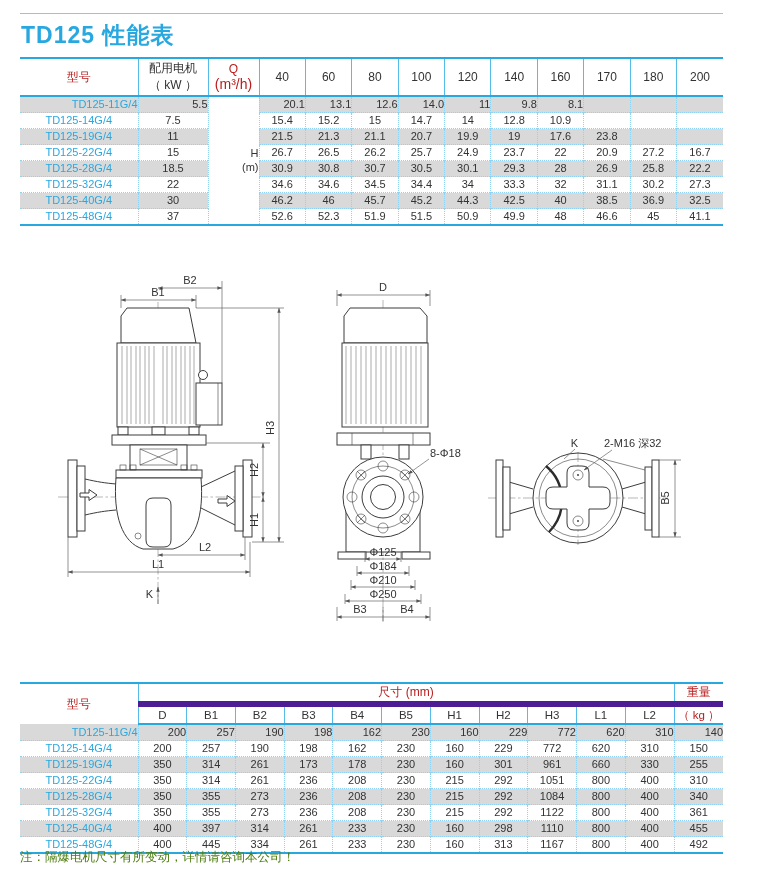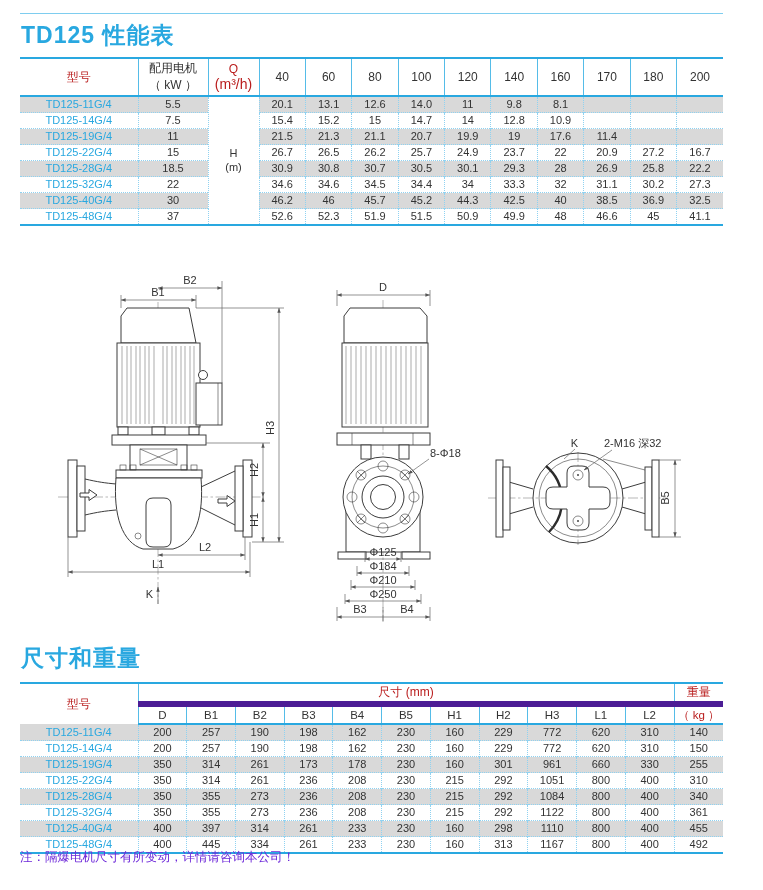--- a/index.html
+++ b/index.html
@@ -2,39 +2,39 @@
 <html><head>
 <meta charset="utf-8">
 <style>
   html,body { margin:0; padding:0; background:#fff; }
   .page { position:relative; width:763px; height:890px; background:#fff; overflow:hidden;
           font-family:"Liberation Sans", sans-serif; color:#333; }
   .toprule { position:absolute; left:20px; top:13px; width:703px; border-top:1px solid #7ecdef; }
   .sec-title { position:absolute; left:21px; margin:0; color:#29a8e0; font-size:23px; font-weight:bold; letter-spacing:1px; }
   #title1 { top:20px; }
   #title2 { top:643px; }
-  .note { position:absolute; left:20px; top:849px; font-size:12.5px; color:#6d28d9; }
+  .note { position:absolute; left:20px; top:849px; font-size:12.5px; color:#4d7c0f; }
 
   table { position:absolute; left:20px; width:703px; border-collapse:collapse; table-layout:fixed;
           text-align:center; font-size:11px; color:#333;
           border-top:2px solid #29a8e0; border-bottom:2px solid #29a8e0; }
   #perf-table { top:57px; }
   #dim-table  { top:682px; }
 
   th { font-weight:normal; padding:0; border-left:1px solid #55bce8; }
   th.nolb, td.nolb { border-left:none; }
   #perf-table thead th { height:36px; border-bottom:2px solid #29a8e0; font-size:12px; }
   #dim-table thead tr.r1 th { height:16px; font-size:12px; }
   #dim-table thead tr.r2 th { height:16px; border-bottom:2px solid #29a8e0; font-size:11.5px; }
   #dim-table th.spanbot { border-bottom:6px solid #4c1d95; }
   .blue { color:#b91c1c; }
   .sub { font-size:14px; }
 
   tbody td { height:15px; padding:0; line-height:15px; border-left:1px dotted #8fd2f1; border-top:1px dotted #8fd2f1; }
-  tbody tr:first-child td { border-top:none; }
+  tbody tr:first-child td { border-top:none;text-align:right; }
   tbody tr:nth-child(odd) { background:#d9d9d9; }
   td.model { color:#29a8e0; }
   td.hcell { background:#fff; vertical-align:middle; font-size:11px; line-height:1.25; }
 
   #drawings { position:absolute; left:20px; top:266px; }
   .ln  { fill:none; stroke:#3c3c3c; stroke-width:1; }
   .lnw { fill:#fff;  stroke:#3c3c3c; stroke-width:1; }
   .lnt { fill:none; stroke:#3c3c3c; stroke-width:0.6; }
   .fin { fill:none; stroke:#555;    stroke-width:0.5; }
   .dim { fill:none; stroke:#666;    stroke-width:0.7; }
@@ -126,21 +126,21 @@
       <tr>
         <td class="model nolb">TD125-19G/4</td>
         <td>11</td>
         <td>21.5</td>
         <td>21.3</td>
         <td>21.1</td>
         <td>20.7</td>
         <td>19.9</td>
         <td>19</td>
         <td>17.6</td>
-        <td>11.4</td>
+        <td>23.8</td>
         <td></td>
         <td></td>
       </tr>
       <tr>
         <td class="model nolb">TD125-22G/4</td>
         <td>15</td>
         <td>26.7</td>
         <td>26.5</td>
         <td>26.2</td>
         <td>25.7</td>
@@ -386,21 +386,20 @@
       <line class="dim" x1="612" y1="450" x2="584" y2="470" marker-end="url(#ae)"></line>
       <text x="604" y="447" text-anchor="start">2-M16 深32</text>
 
       <line class="dim" x1="659" y1="460" x2="681" y2="460"></line>
       <line class="dim" x1="659" y1="537" x2="681" y2="537"></line>
       <line class="dim" x1="675" y1="460" x2="675" y2="537" marker-start="url(#ae)" marker-end="url(#ae)"></line>
       <text transform="rotate(-90 669 498)" x="669" y="498" text-anchor="middle">B5</text>
     </g>
   </svg>
 
-  <h1 id="title2" class="sec-title">尺寸和重量</h1>
 
   <table id="dim-table">
     <colgroup>
       <col style="width:118px">
       <col>
         <col>
         <col>
         <col>
         <col>
         <col>

